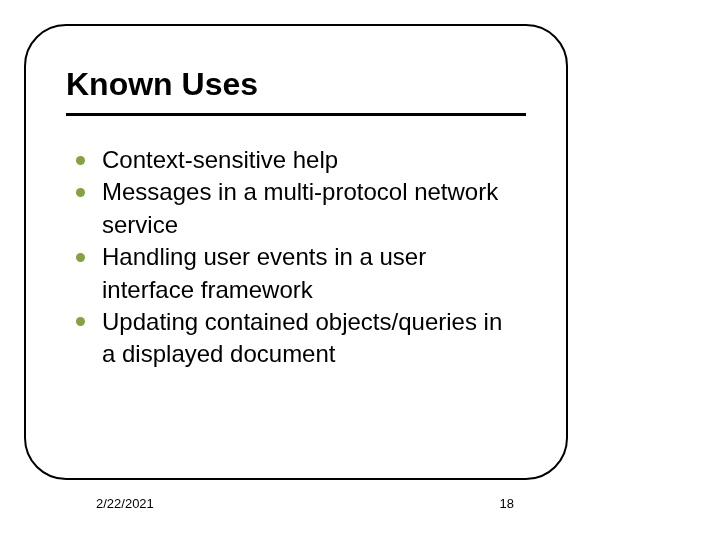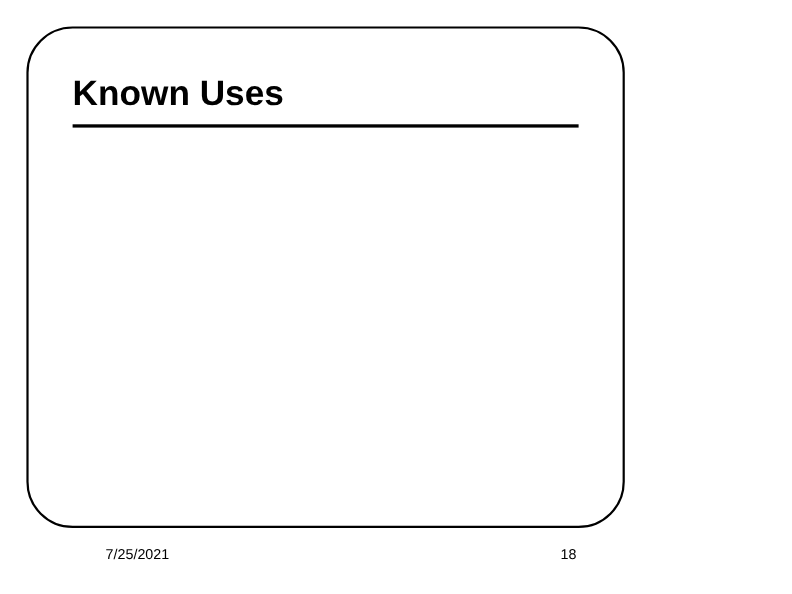--- a/index.html
+++ b/index.html
@@ -76,28 +76,34 @@
     position: absolute;
     left: 96px;
   }
   .footer .course {
     position: absolute;
     left: 50%;
     transform: translateX(-50%);
   }
   .footer .pagenum {
     position: absolute;
-    right: 68px;
+    right: 78px;
   }
 </style>
 </head>
 <body>
 
 <div class="slide">
   <div class="frame">
     <h1 class="title">Known Uses</h1>
     <hr class="title-rule">
+    <ul class="bullets">
+      <li>Context-sensitive help</li>
+      <li>Messages in a multi-protocol network service</li>
+      <li>Handling user events in a user interface framework</li>
+      <li>Updating contained objects/queries in a displayed document</li>
+    </ul>
   </div>
   <div class="footer">
-    <span class="date">7/25/2021</span>
+    <span class="date">2/22/2021</span>
     <span class="pagenum">18</span>
   </div>
 </div>
 
 </body></html>

